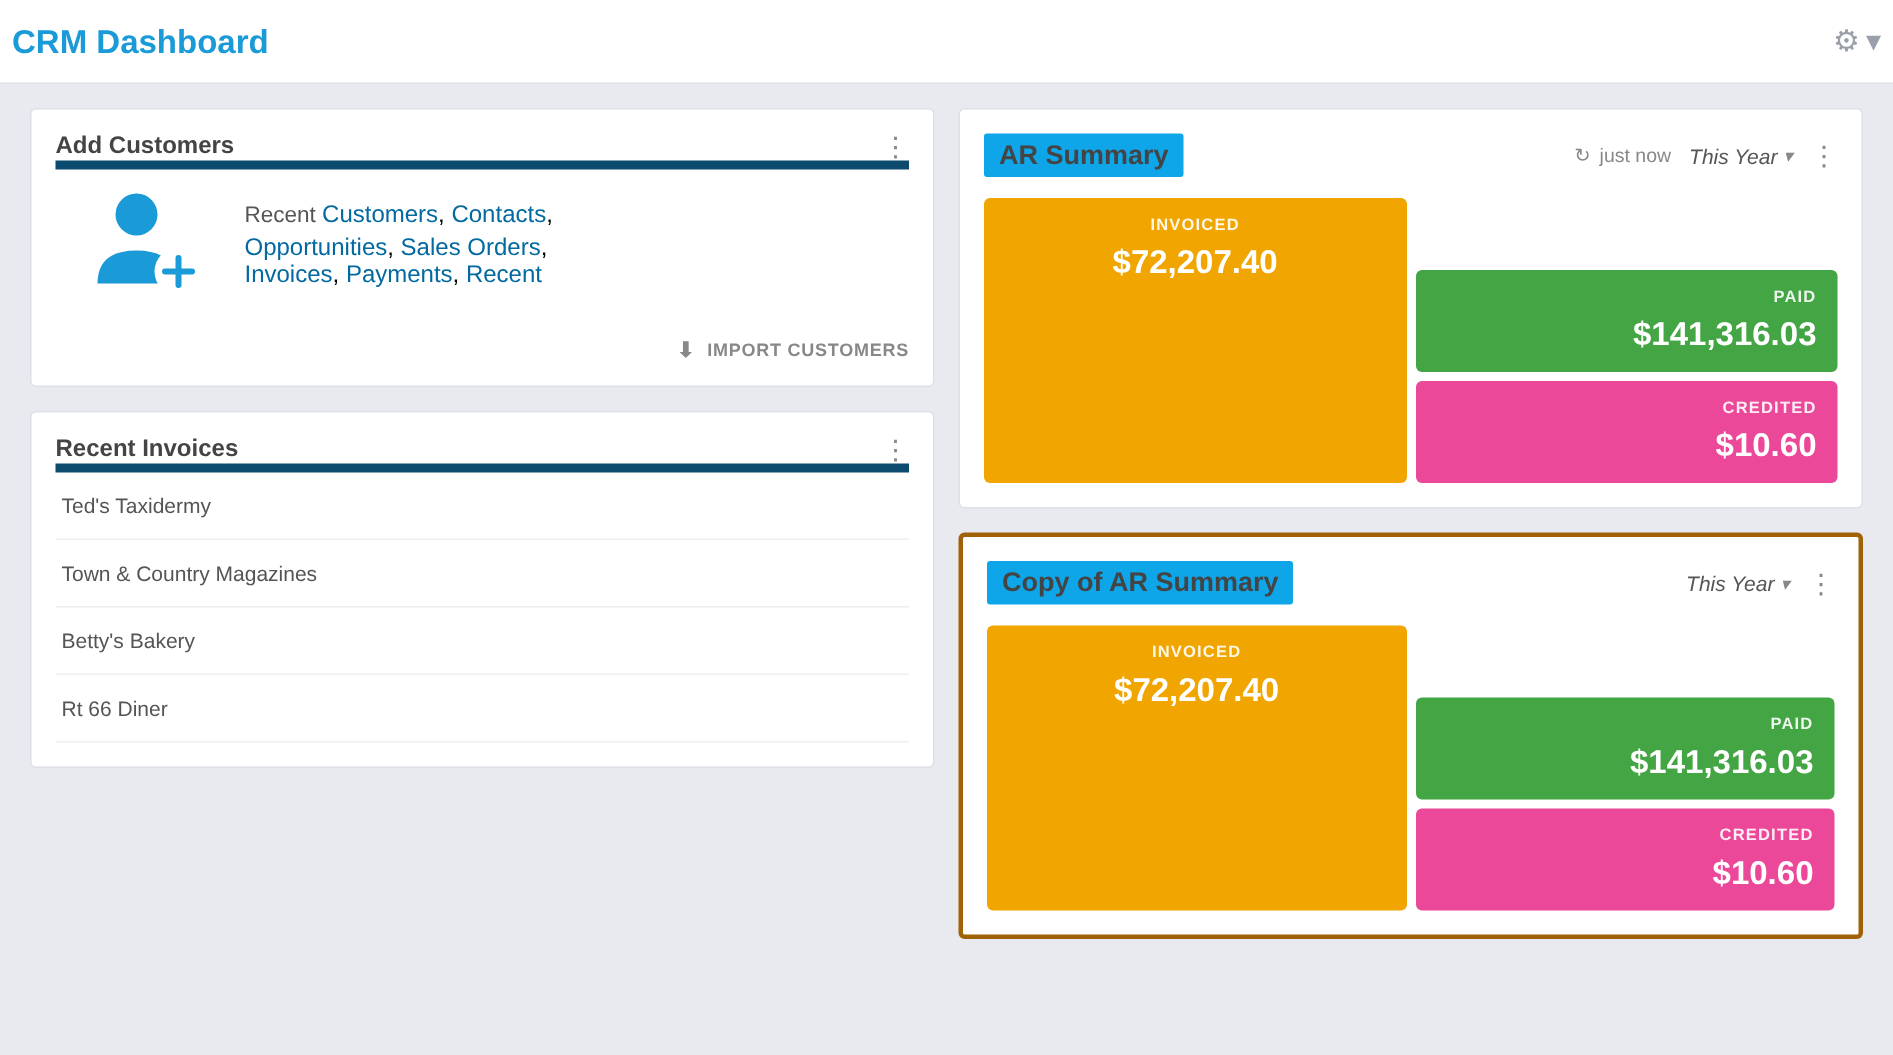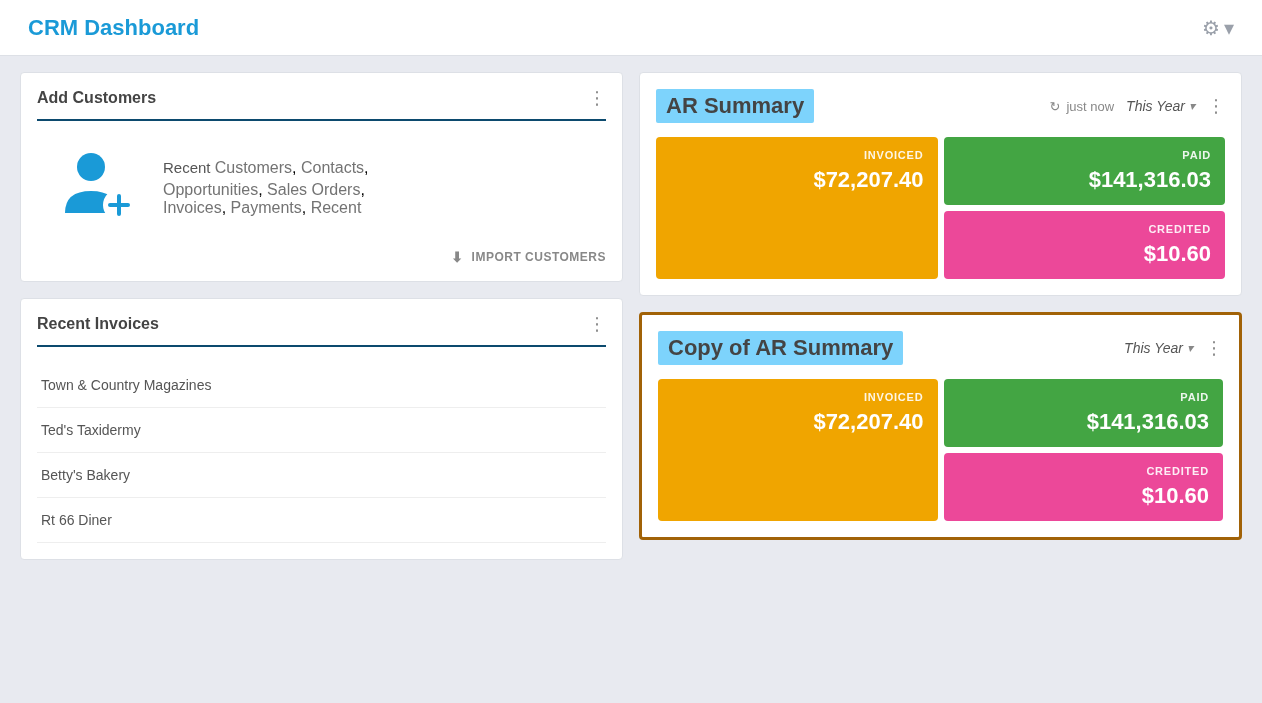--- a/index.html
+++ b/index.html
@@ -6,21 +6,21 @@
     body {
       font-family: 'Segoe UI', Arial, sans-serif;
       background: #e8eaf0;
       min-height: 703px;
       min-width: 1262px;
     }
 
     .app-header {
       background: #fff;
       border-bottom: 1px solid #dde0e6;
-      padding: 0 28px;
+      padding: 0 8px;
       height: 56px;
       display: flex;
       align-items: center;
       justify-content: space-between;
     }
 
     .app-title {
       font-size: 22px;
       font-weight: 700;
       color: #1a9ad7;
@@ -46,23 +46,21 @@
       background: #fff;
       border-radius: 4px;
       border: 1px solid #dde0e6;
       padding: 16px;
     }
 
     .card-header {
       display: flex;
       align-items: center;
       justify-content: space-between;
-      padding-bottom: 12px;
-      border-bottom: 2px solid #0c4a6e;
-      margin-bottom: 16px;
+      border-bottom: 6px solid #0c4a6e;
     }
 
     .card-title {
       font-size: 16px;
       font-weight: 600;
       color: #444;
     }
 
     .more-icon {
       color: #888;
@@ -83,21 +81,21 @@
       flex-shrink: 0;
     }
 
     .track-text {
       font-size: 15px;
       color: #555;
       line-height: 1.8;
     }
 
     .track-link {
-      color: #737373;
+      color: #0369a1;
       cursor: pointer;
       text-decoration: none;
     }
 
     .import-section {
       display: flex;
       justify-content: flex-end;
       padding-top: 8px;
     }
 
@@ -141,24 +139,24 @@
     }
 
     .widget-header {
       display: flex;
       align-items: center;
       justify-content: space-between;
       margin-bottom: 14px;
     }
 
     .widget-title-badge {
-      font-size: 22px;
+      font-size: 18px;
       font-weight: 700;
       color: #444;
-      background: #7dd3fc;
+      background: #0ea5e9;
       padding: 4px 10px;
       border-radius: 2px;
     }
 
     .widget-header-right {
       display: flex;
       align-items: center;
       gap: 12px;
     }
 
@@ -194,24 +192,26 @@
     .stat-box {
       border-radius: 4px;
       padding: 12px 14px;
       display: flex;
       flex-direction: column;
       align-items: flex-end;
     }
 
     .stat-box.invoiced {
       background: #f0a500;
+      align-items: center;
     }
 
     .stat-box.paid {
       background: #43a543;
+      margin-top: 48px;
     }
 
     .stat-box.credited {
       background: #ec4899;
       grid-column: 2;
     }
 
     .stat-label {
       font-size: 11px;
       font-weight: 700;
@@ -290,22 +290,22 @@
         </button>
       </div>
     </div>
 
     <div class="card">
       <div class="card-header">
         <span class="card-title">Recent Invoices</span>
         <span class="more-icon">⋮</span>
       </div>
       <ul class="customer-list">
+        <li>Ted's Taxidermy</li>
         <li>Town &amp; Country Magazines</li>
-        <li>Ted's Taxidermy</li>
         <li>Betty's Bakery</li>
         <li>Rt 66 Diner</li>
       </ul>
     </div>
 
   </div>
 
   <div class="right-column">
 
     <div class="widget-card">

